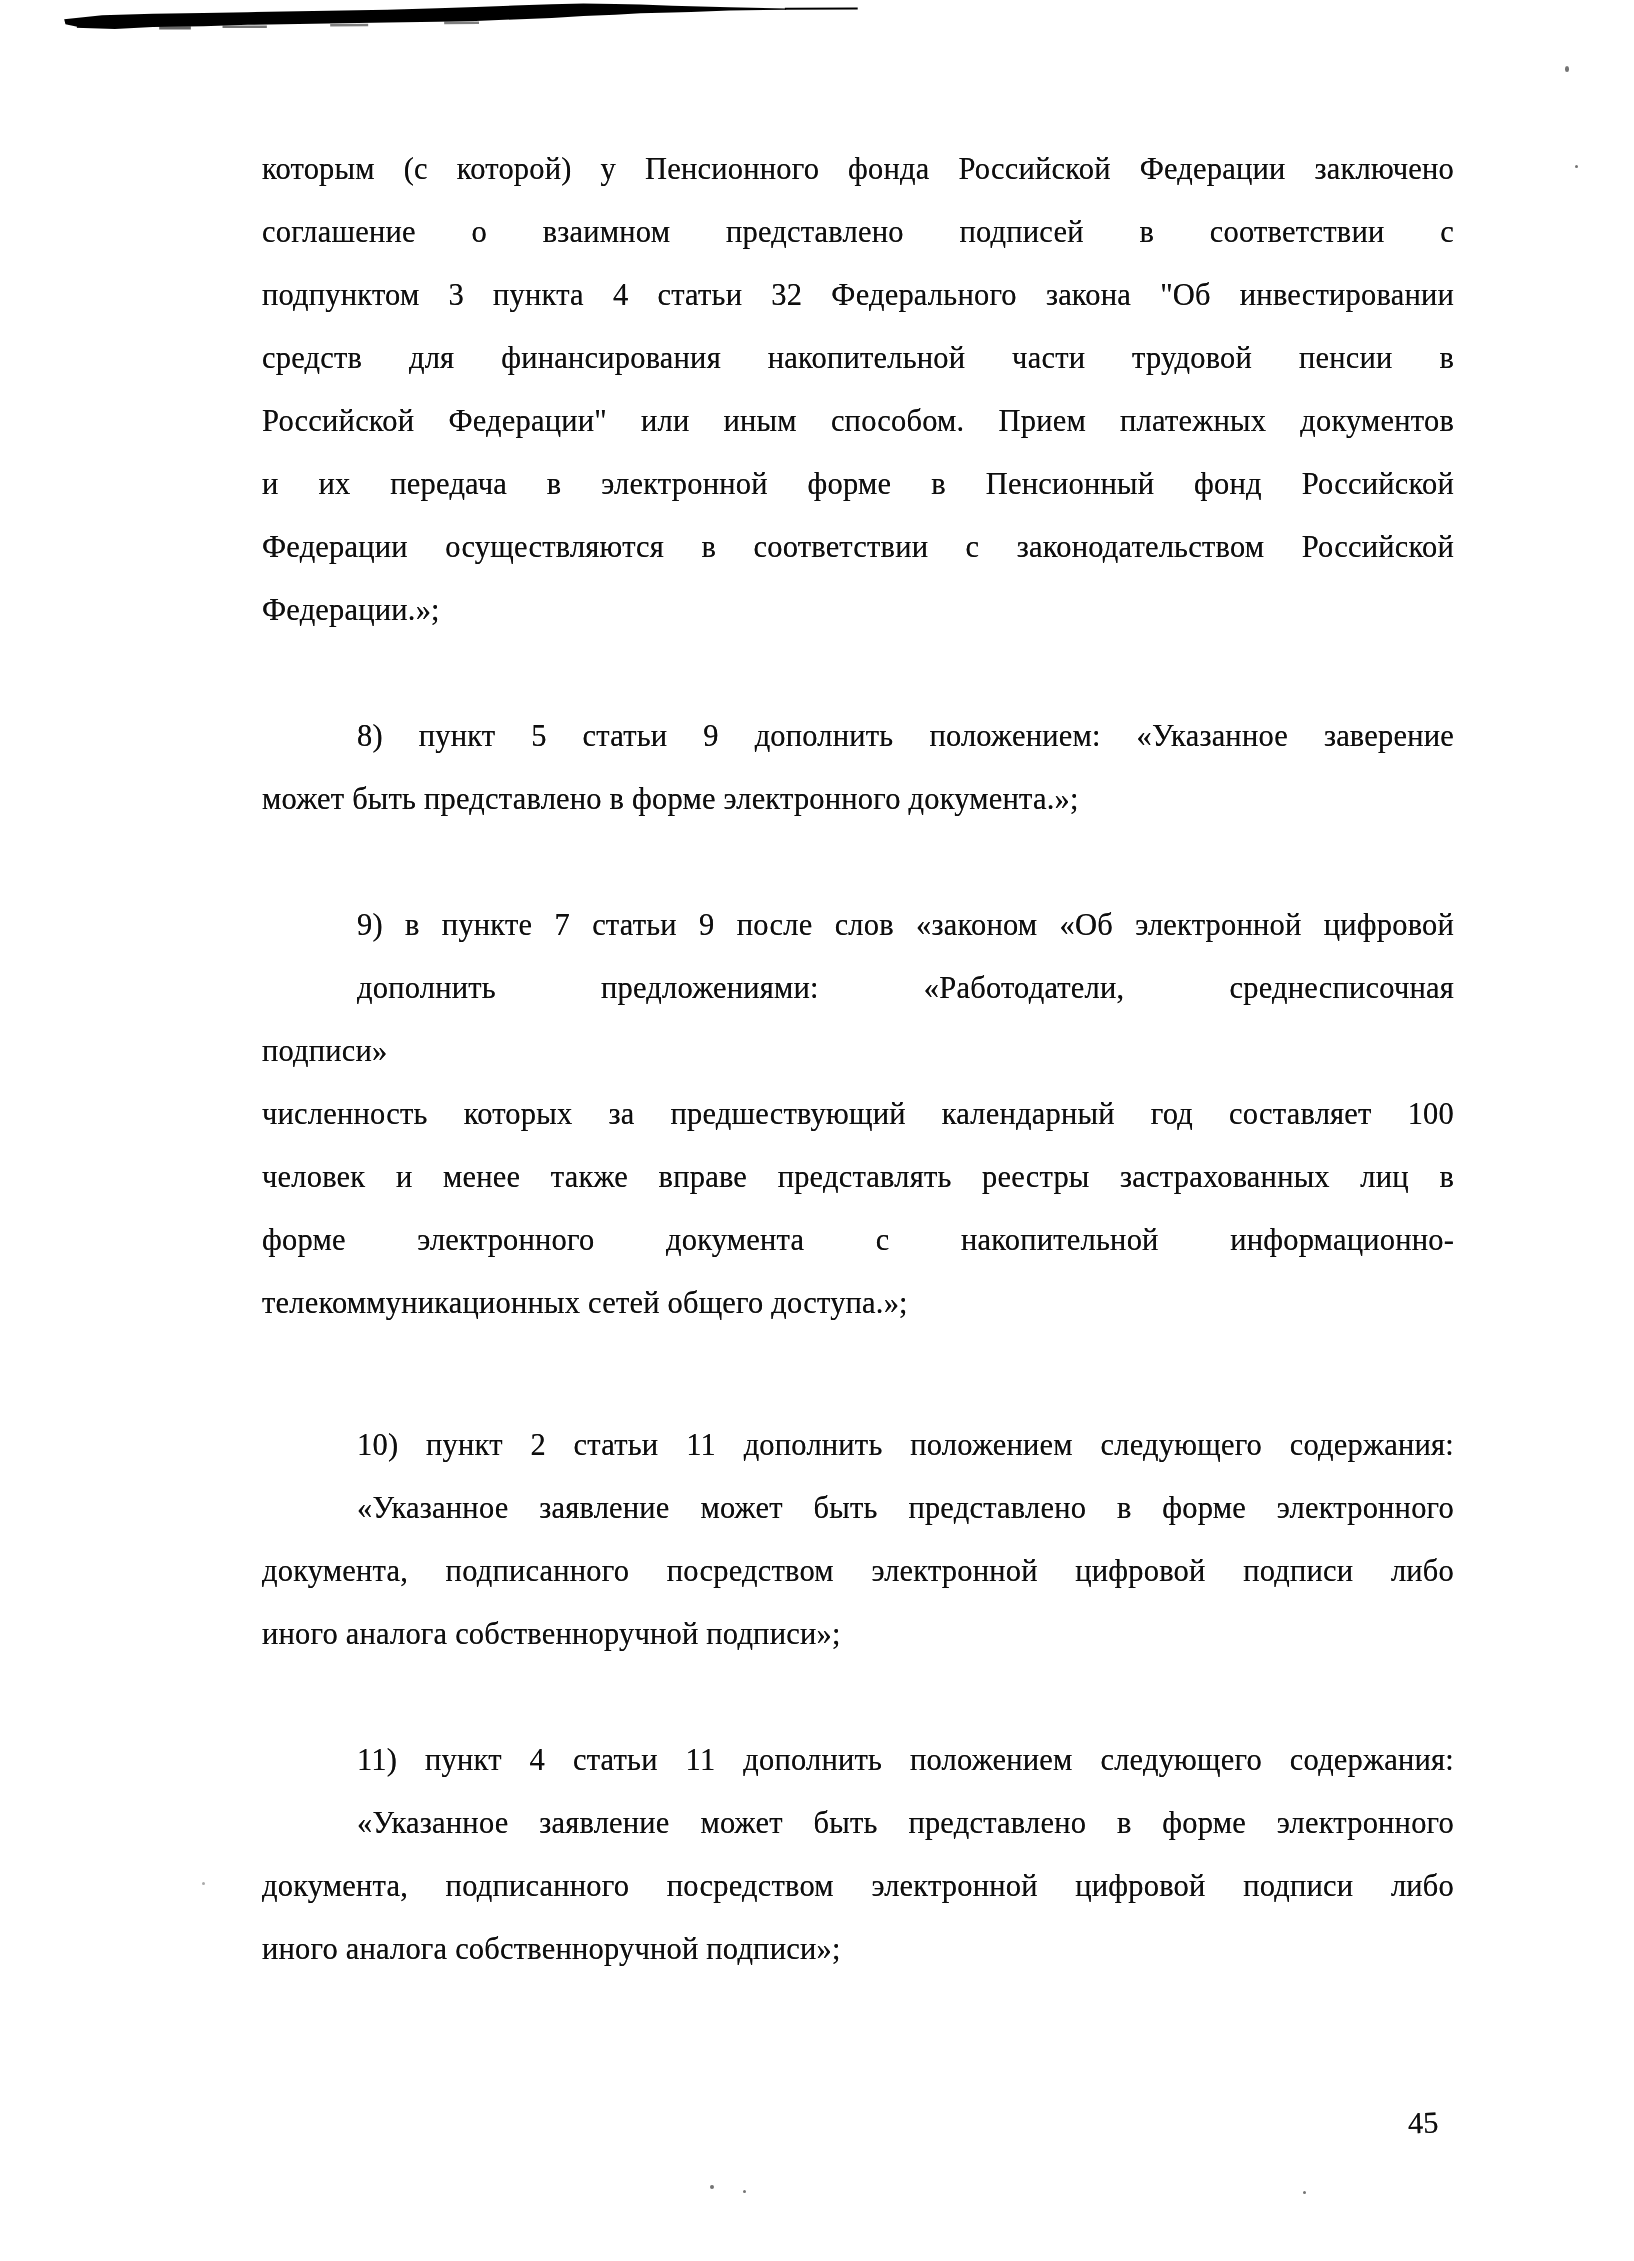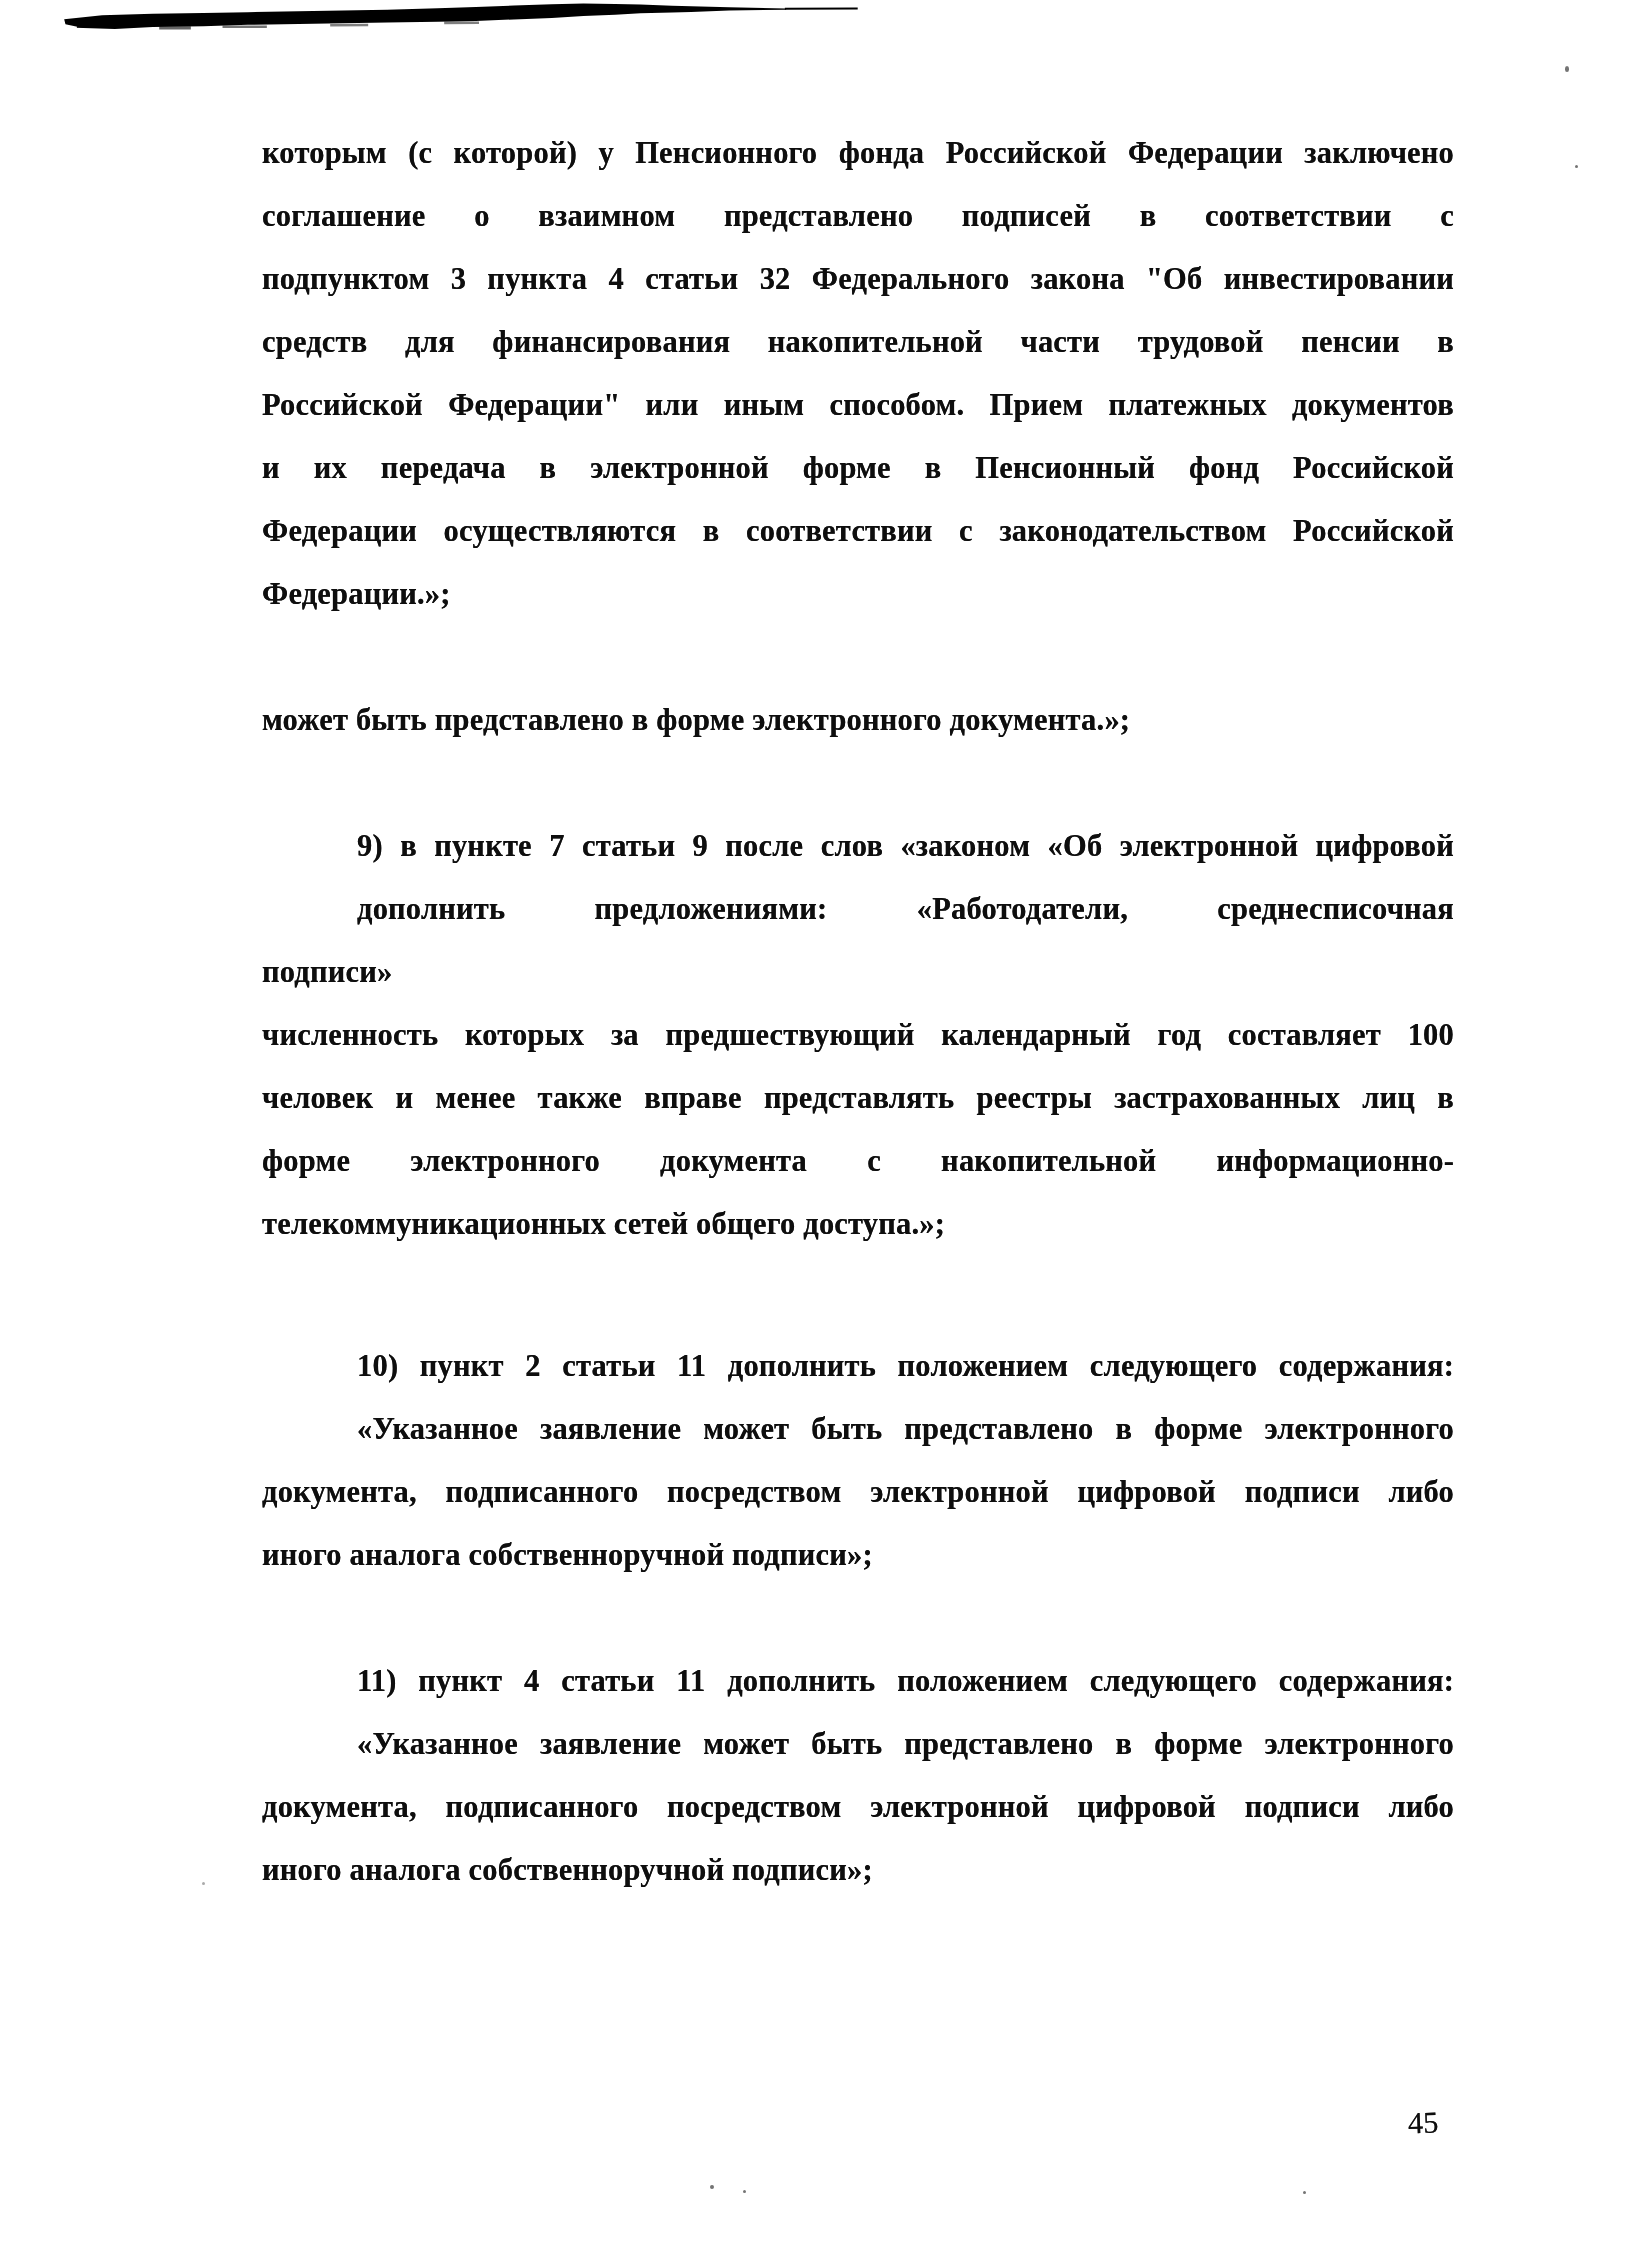--- a/index.html
+++ b/index.html
@@ -22,23 +22,22 @@
   }
   .scan-streak {
     position: absolute;
     left: 57px;
     top: 0px;
     transform: rotate(-0.2deg);
   }
   .text-column {
     position: absolute;
     left: 262px;
-    top: 122px;
+    top: 138px;
     width: 1192px;
-    font-weight: bold;
   }
   .paragraph { margin-top: 63px; }
   .paragraph:first-child { margin-top: 0; }
   .paragraph:nth-child(4) { margin-top: 79px; }
   .line {
     height: 63px;
     line-height: 63px;
     font-size: 30.5px;
     text-align: justify;
     text-align-last: justify;
@@ -93,20 +92,21 @@
         <div class="line">которым (с которой) у Пенсионного фонда Российской Федерации заключено</div>
         <div class="line">соглашение о взаимном представлено подписей в соответствии с</div>
         <div class="line">подпунктом 3 пункта 4 статьи 32 Федерального закона "Об инвестировании</div>
         <div class="line">средств для финансирования накопительной части трудовой пенсии в</div>
         <div class="line">Российской Федерации" или иным способом. Прием платежных документов</div>
         <div class="line">и их передача в электронной форме в Пенсионный фонд Российской</div>
         <div class="line">Федерации осуществляются в соответствии с законодательством Российской</div>
         <div class="line last">Федерации.»;</div>
       </div>
       <div class="paragraph">
+        <div class="line indent">8) пункт 5 статьи 9 дополнить положением: «Указанное заверение</div>
         <div class="line last">может быть представлено в форме электронного документа.»;</div>
       </div>
       <div class="paragraph">
         <div class="line indent">9) в пункте 7 статьи 9 после слов «законом «Об электронной цифровой</div>
         <div class="line indent">дополнить предложениями: «Работодатели, среднесписочная</div>
         <div class="line last">подписи»</div>
         <div class="line">численность которых за предшествующий календарный год составляет 100</div>
         <div class="line">человек и менее также вправе представлять реестры застрахованных лиц в</div>
         <div class="line">форме электронного документа с накопительной информационно-</div>
         <div class="line last">телекоммуникационных сетей общего доступа.»;</div>

